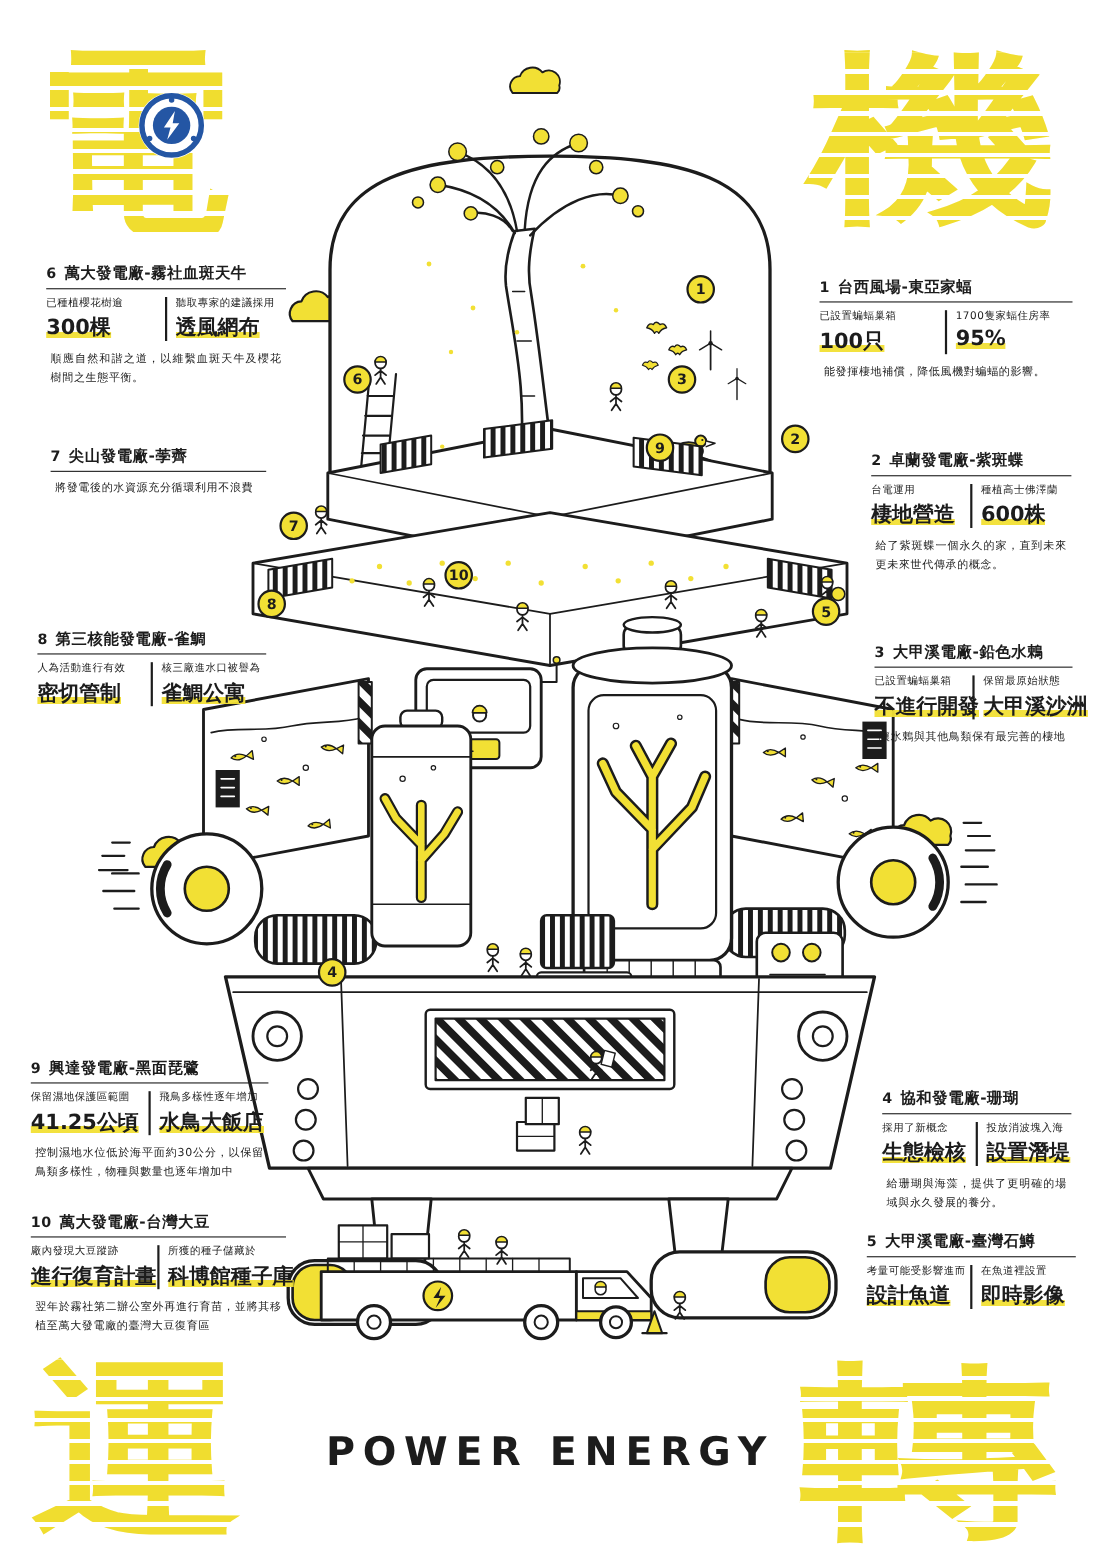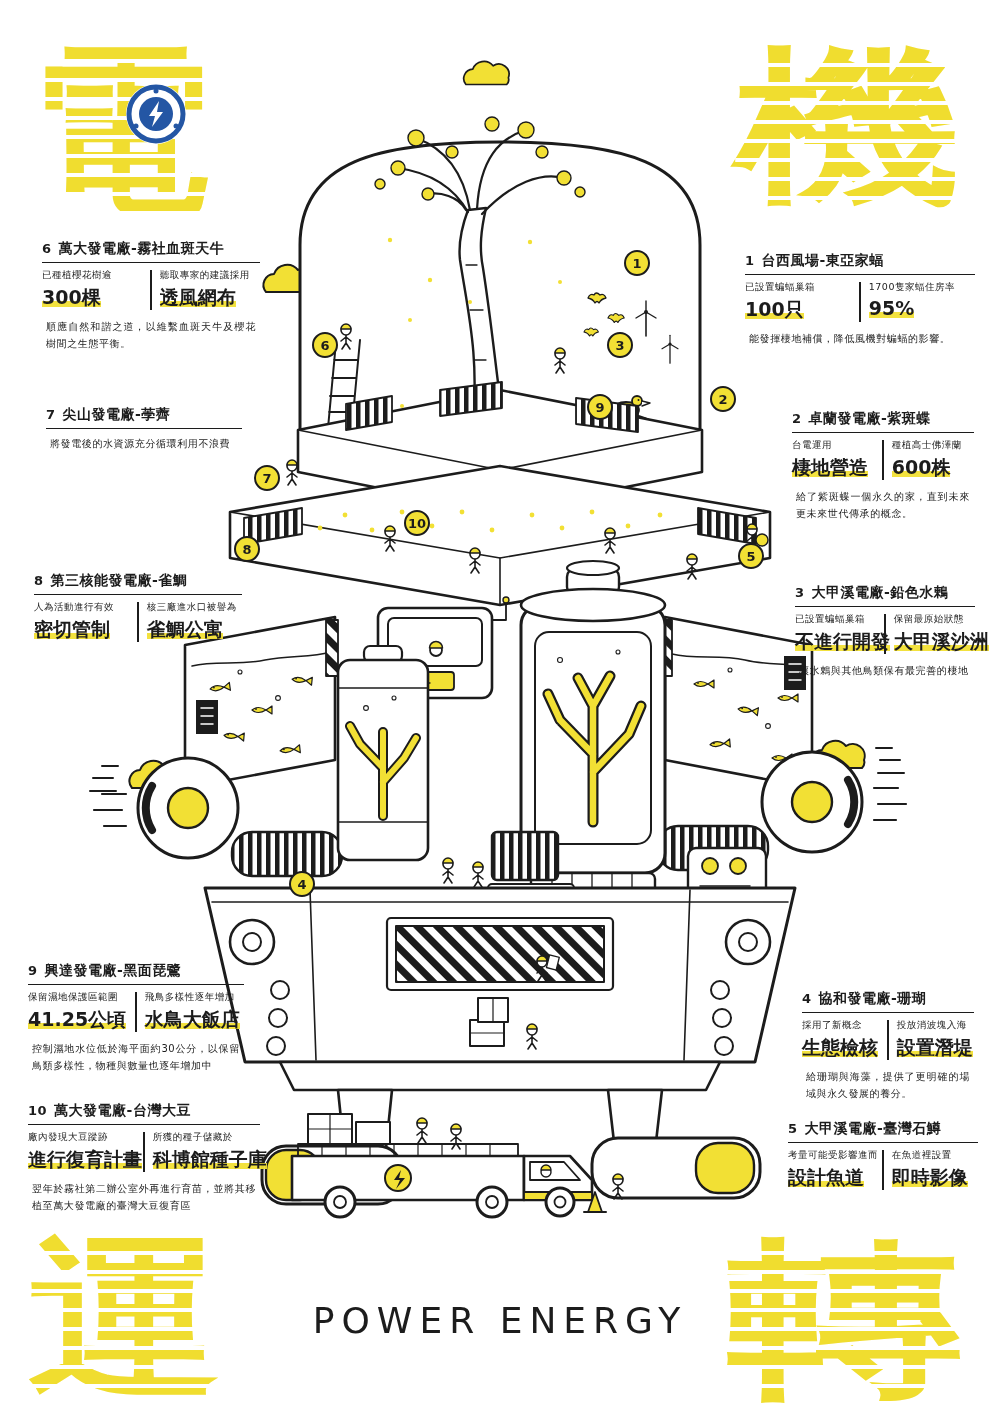--- a/index.html
+++ b/index.html
@@ -26,21 +26,21 @@
   .stats{display:flex;align-items:stretch;margin-bottom:7px;}
   .scol{flex:1;display:flex;flex-direction:column;gap:3px;min-width:0;}
   .scol + .sdiv + .scol{padding-left:8px;}
   .sdiv{width:1.5px;background:#1c1c1c;margin:1px 0 1px 8px;flex:0 0 1.5px;}
   .slabel{font-size:9.5px;letter-spacing:.5px;white-space:nowrap;}
   .sbig{font-size:19px;font-weight:bold;white-space:nowrap;}
   .sbig span{background:linear-gradient(transparent 66%,rgba(242,224,52,.95) 66%,rgba(242,224,52,.95) 94%,transparent 94%);}
   .sdesc{font-size:10px;line-height:1.7;letter-spacing:.6px;text-align:justify;margin:4px;}
 
   #footer{position:absolute;left:0;width:100%;top:1300px;text-align:center;z-index:4;
-          font-size:36px;font-weight:normal;letter-spacing:7px;}
+          font-size:36px;font-weight:bold;letter-spacing:7px;}
 
   #art{position:absolute;left:140px;top:60px;width:720px;height:1180px;z-index:1;overflow:visible;}
 </style>
 </head>
 <body>
 <div class="page">
 
 <div class="glyph" id="glyph-tl">電</div>
 <div class="glyph" id="glyph-tr">機</div>
 <div class="glyph" id="glyph-bl">運</div>

